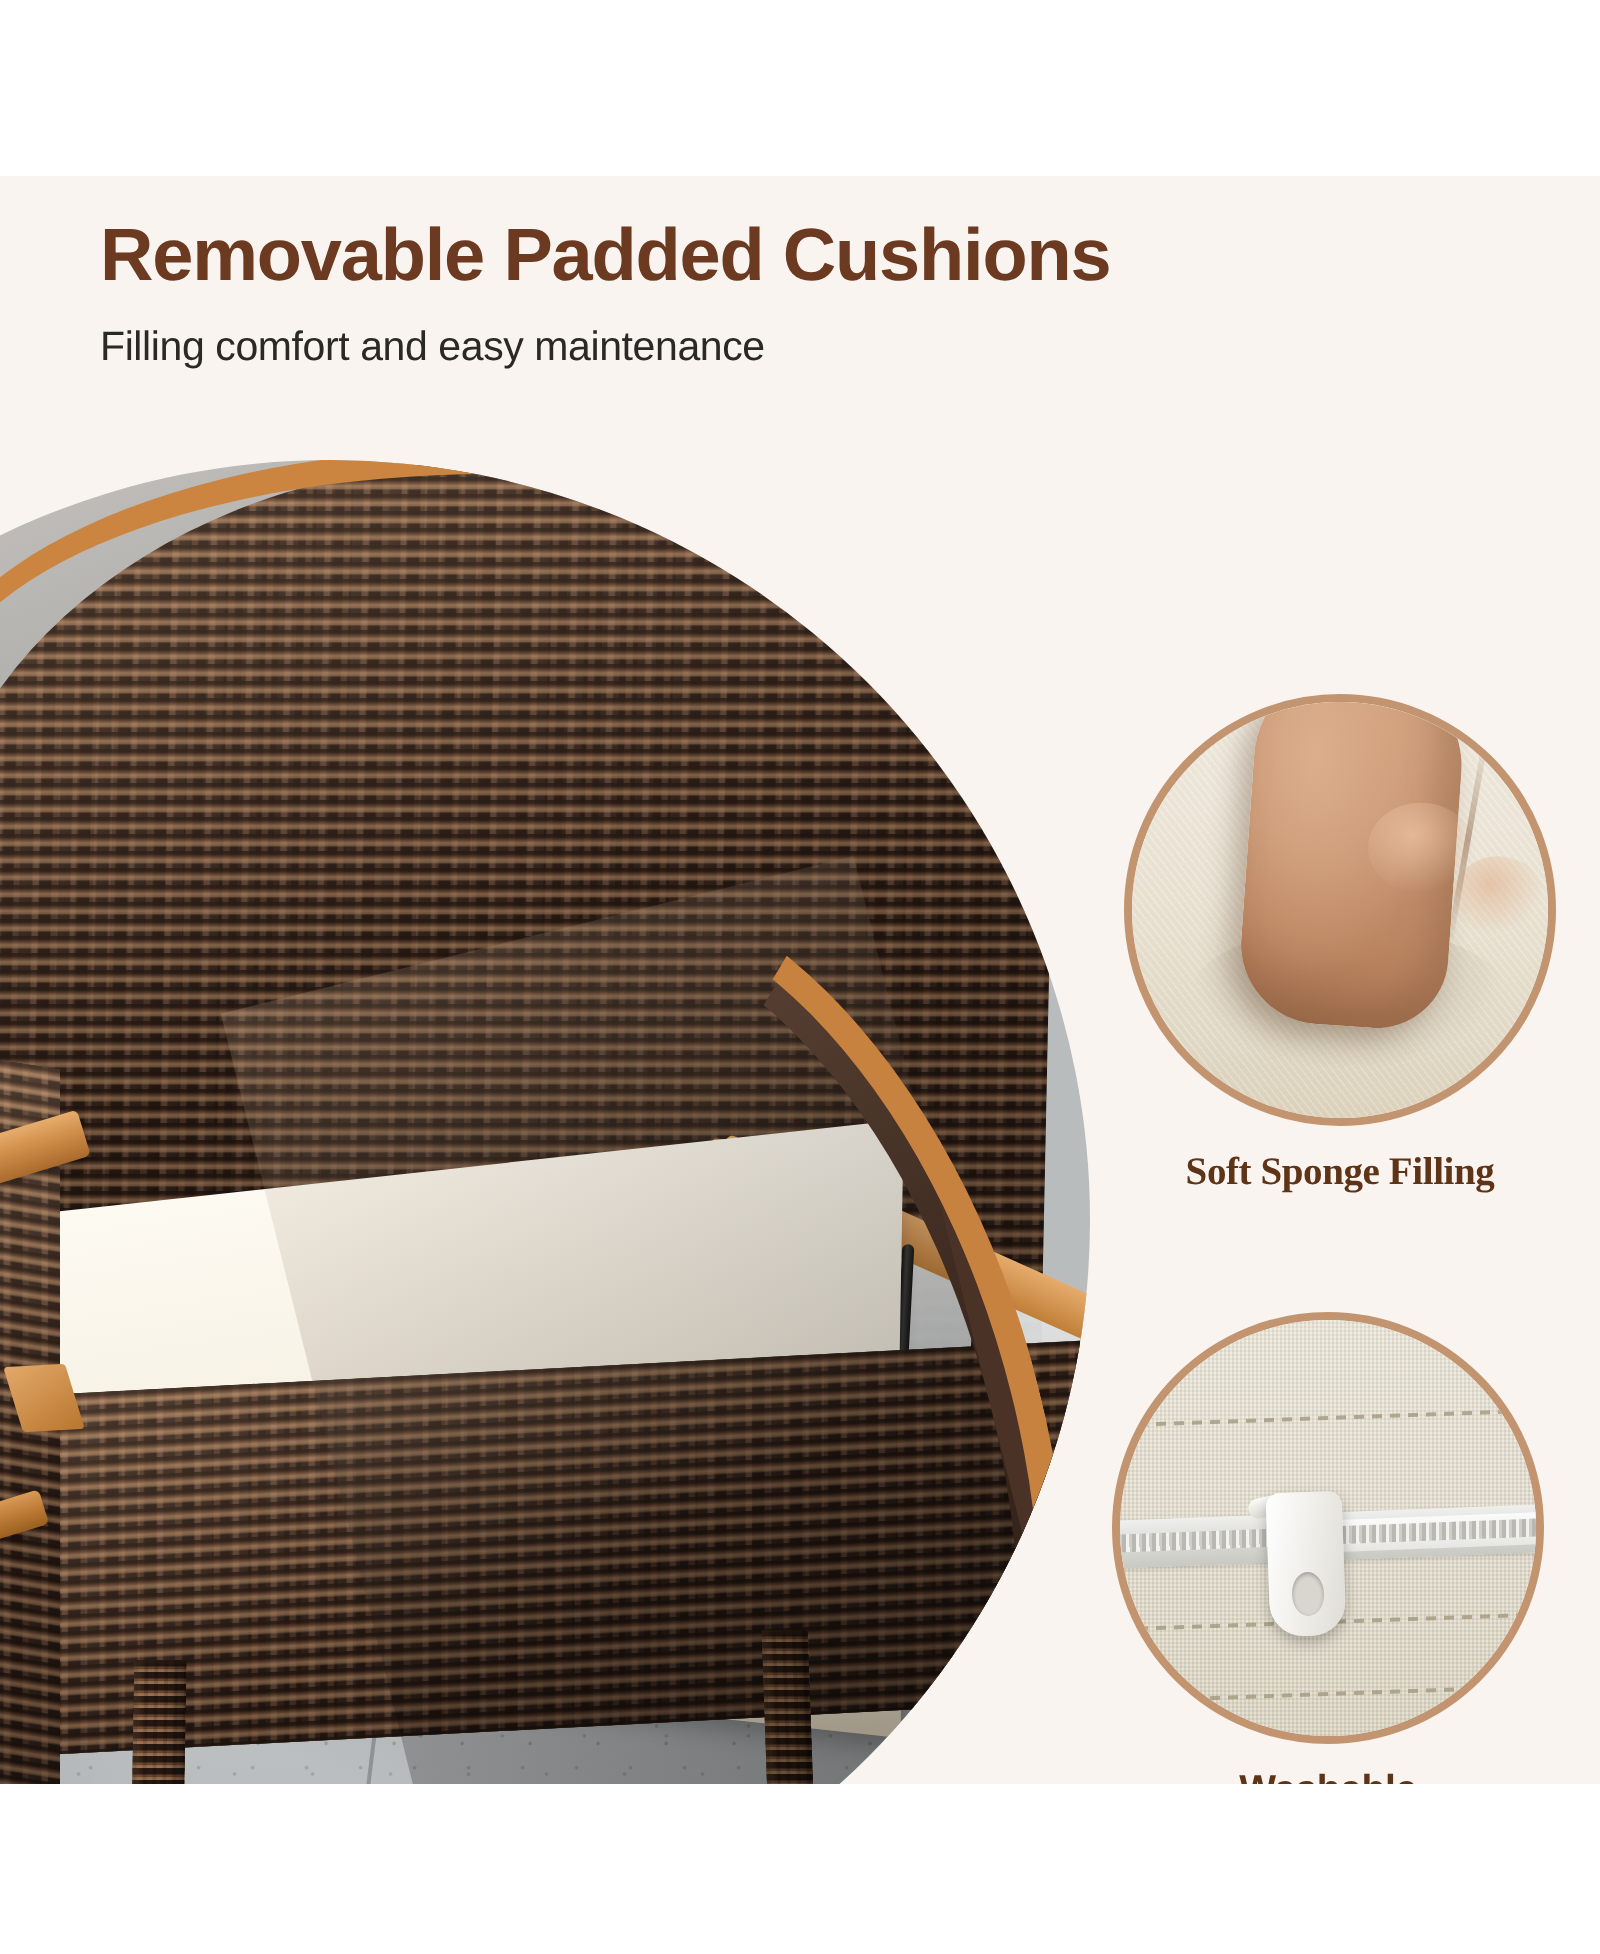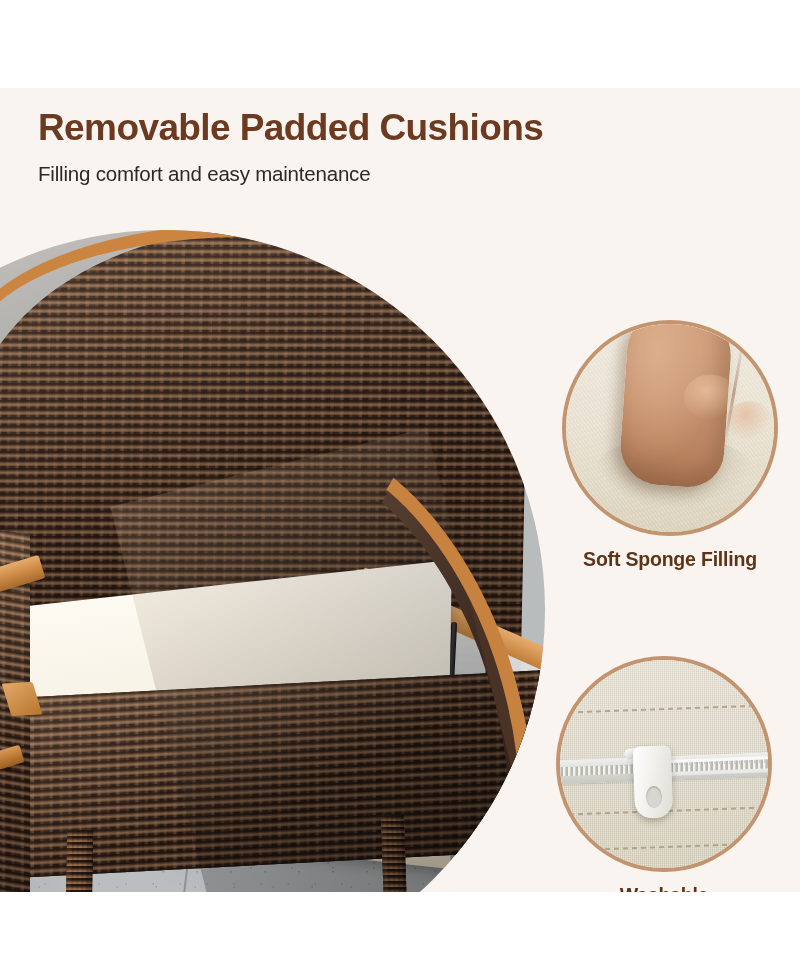--- a/index.html
+++ b/index.html
@@ -22,21 +22,21 @@
   #panel{
     position:absolute;
     left:0; top:88px;
     width:800px; height:804px;
     background:#f9f4ef;
     overflow:hidden;
   }
 
   
   #headings{
-    position:absolute; left:38px; top:20px; width:680px;
+    position:absolute; left:50px; top:20px; width:680px;
     z-index:30;
   }
   #title{
     font-size:37px;
     font-weight:bold;
     letter-spacing:-0.6px;
     color:#6b3a20;
     line-height:1.08;
     white-space:nowrap;
   }
@@ -317,21 +317,21 @@
     filter:none;
   }
 
   
   .feature{
     position:absolute;
     width:216px;
     text-align:center;
     z-index:25;
   }
-  #feature-1{ left:562px; top:232px; }
+  #feature-1{ left:562px; top:259px;font-family:Liberation Serif, serif; }
   #feature-2{ left:556px; top:568px; }
 
   .circle{
     position:relative;
     width:216px; height:216px;
     border-radius:50%;
     border:4px solid #c39470;
     overflow:hidden;
     background:#efe9dd;
     box-sizing:border-box;

